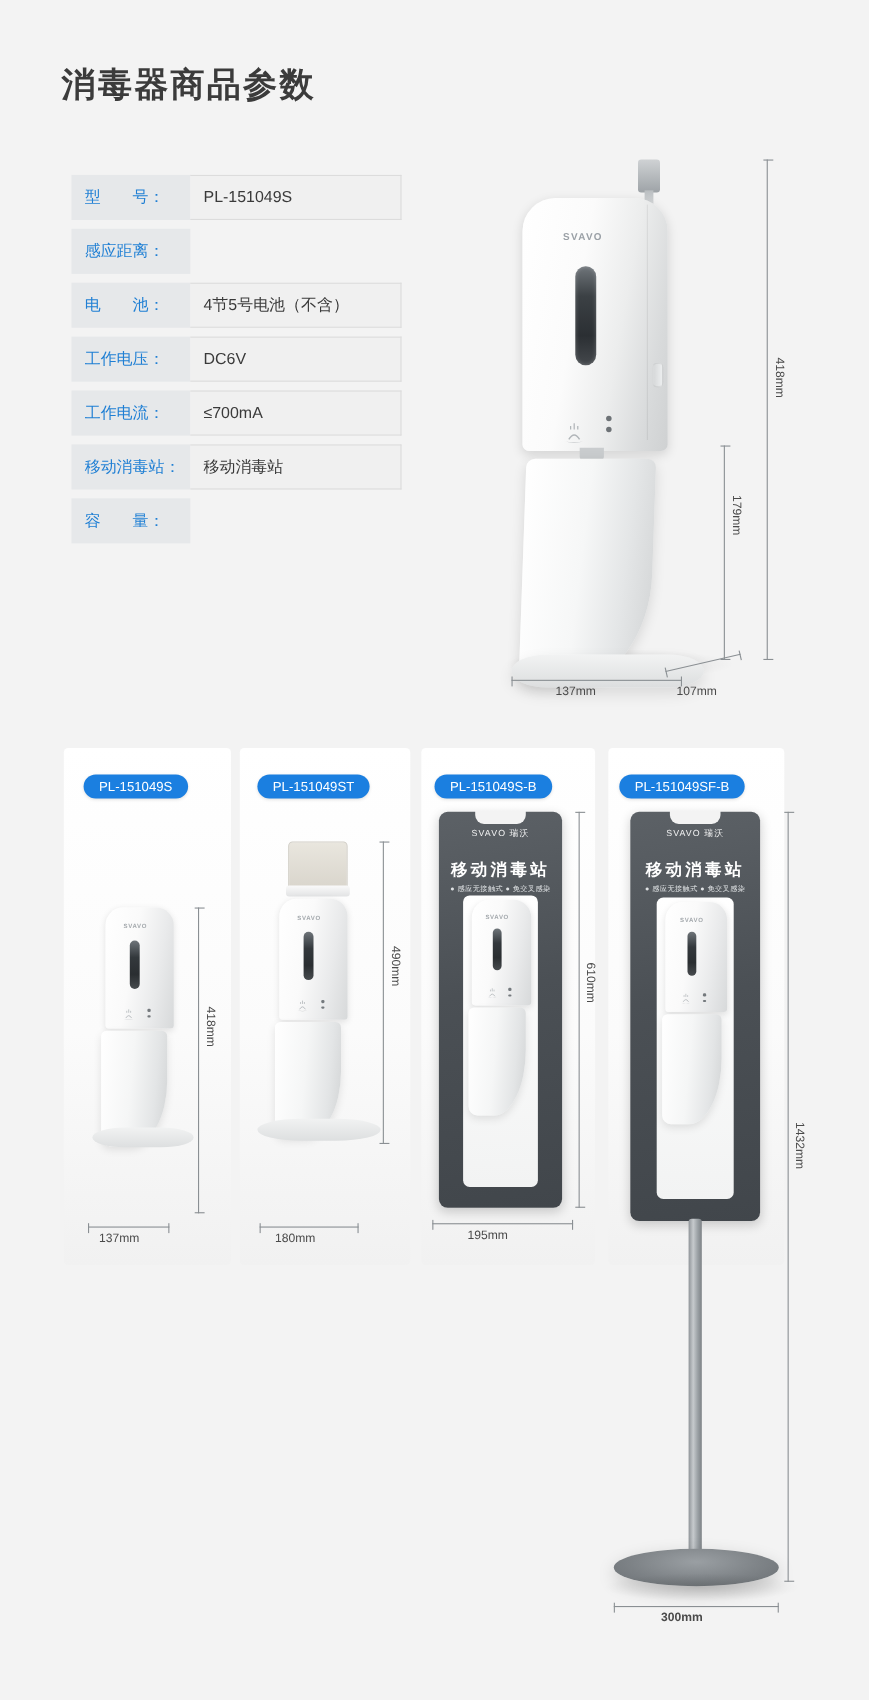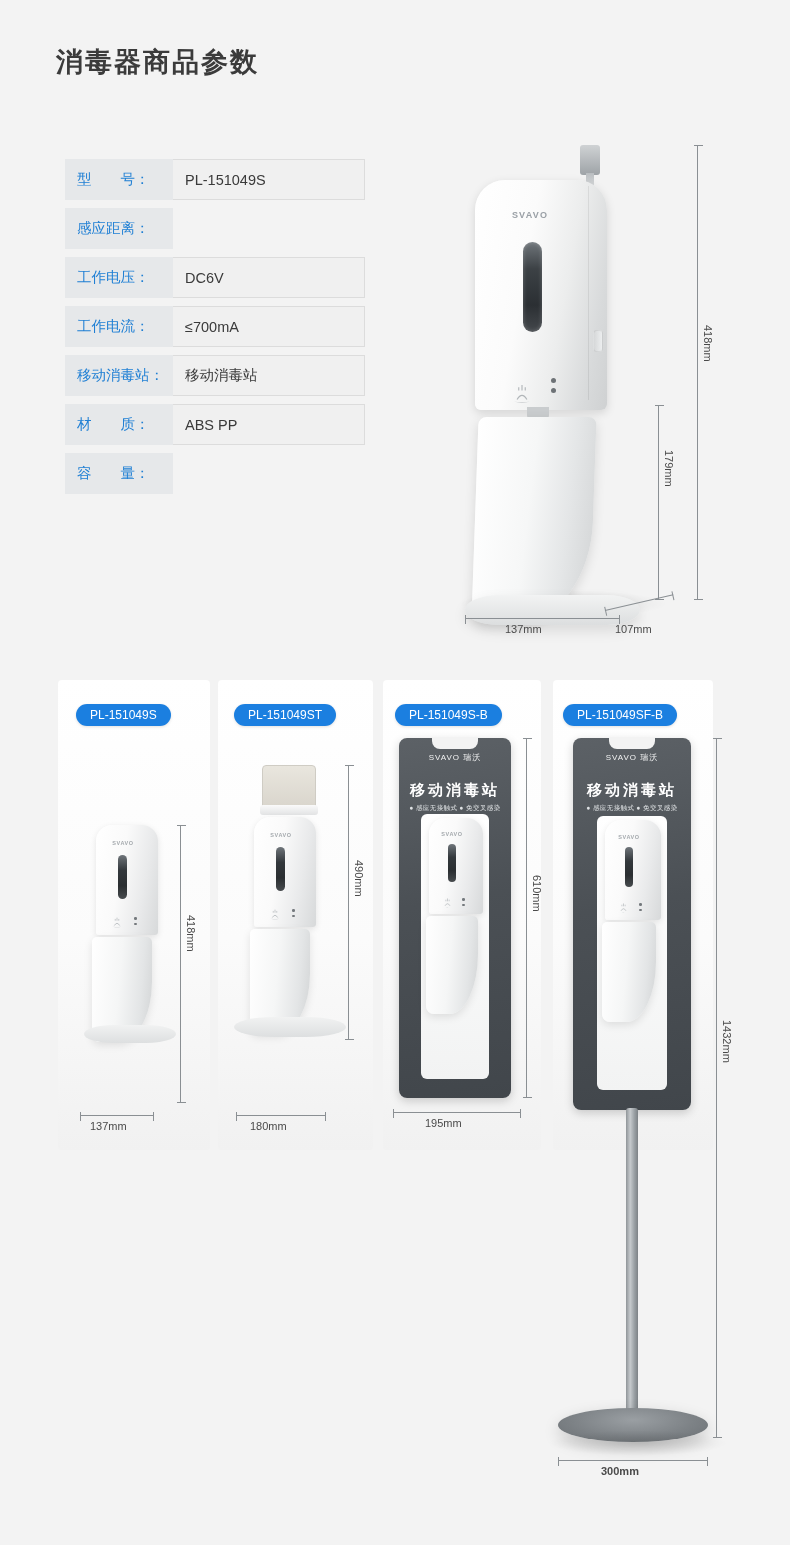--- a/index.html
+++ b/index.html
@@ -11,22 +11,22 @@
     font-family: "Liberation Sans", "DejaVu Sans", sans-serif;
     color: #333;
     position: relative;
     overflow: hidden;
   }
   .page { position: relative; width: 790px; height: 1545px; }
 
   
   .title {
     position: absolute;
-    left: 56px; top: 44px;
-    font-size: 27px;
+    left: 56px; top: 56px;
+    font-size: 31px;
     font-weight: bold;
     letter-spacing: 2px;
     color: #3b3b3b;
   }
 
   
   .spec-table {
     position: absolute;
     left: 65px; top: 159px;
     width: 300px;
@@ -320,41 +320,41 @@
         </div>
       <div class="spec-value">PL-151049S</div>
     </div>
     <div class="spec-row">
       <div class="spec-label">
           <span class="lbl-text">感应距离：</span>
         </div>
     </div>
     <div class="spec-row">
       <div class="spec-label">
+          <span class="lbl-text">电　　池：</span>
+        </div>
+      <div class="spec-value">4节5号电池（不含）</div>
+    </div>
+    <div class="spec-row">
+      <div class="spec-label">
           <span class="lbl-text">工作电压：</span>
         </div>
       <div class="spec-value">DC6V</div>
     </div>
     <div class="spec-row">
       <div class="spec-label">
           <span class="lbl-text">工作电流：</span>
         </div>
       <div class="spec-value">≤700mA</div>
     </div>
     <div class="spec-row">
       <div class="spec-label">
           <span class="lbl-text">移动消毒站：</span>
         </div>
       <div class="spec-value">移动消毒站</div>
-    </div>
-    <div class="spec-row">
-      <div class="spec-label">
-          <span class="lbl-text">材　　质：</span>
-        </div>
-      <div class="spec-value">ABS PP</div>
     </div>
     <div class="spec-row">
       <div class="spec-label">
           <span class="lbl-text">容　　量：</span>
         </div>
     </div>
   </div>
 
   <div class="hero">
 

